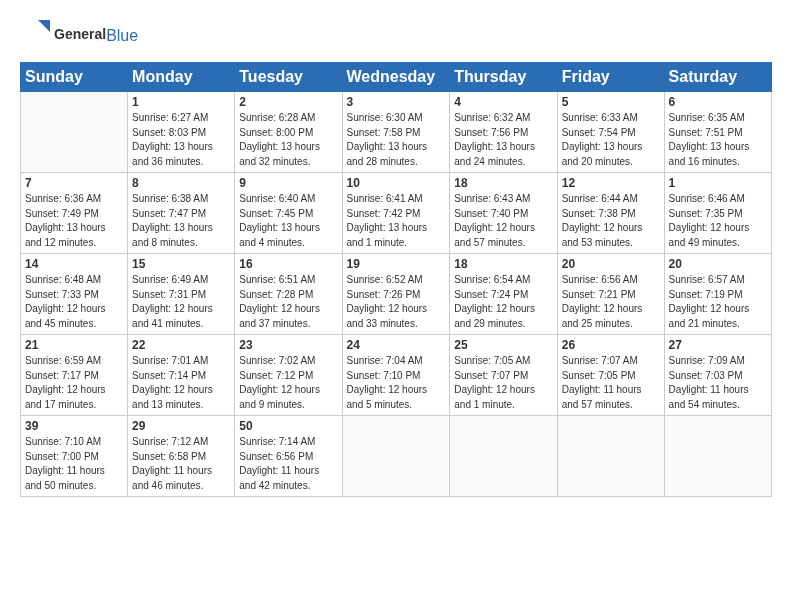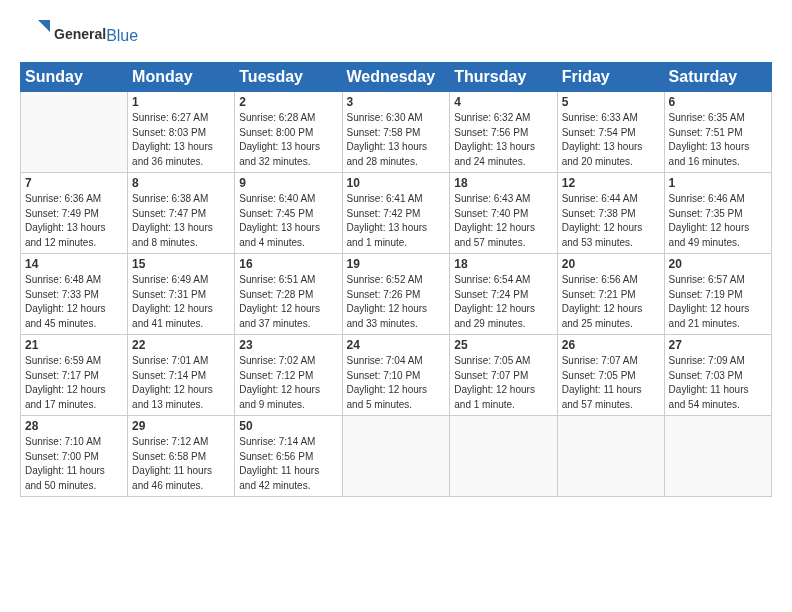--- a/index.html
+++ b/index.html
@@ -240,21 +240,21 @@
             <span class="day-num">26</span>
             <div class="day-info">Sunrise: 7:07 AM<br>Sunset: 7:05 PM<br>Daylight: 11 hours<br>and 57 minutes.</div>
           </td>
           <td>
             <span class="day-num">27</span>
             <div class="day-info">Sunrise: 7:09 AM<br>Sunset: 7:03 PM<br>Daylight: 11 hours<br>and 54 minutes.</div>
           </td>
         </tr>
         <tr>
           <td>
-            <span class="day-num">28</span>
+            <span class="day-num">39</span>
             <div class="day-info">Sunrise: 7:10 AM<br>Sunset: 7:00 PM<br>Daylight: 11 hours<br>and 50 minutes.</div>
           </td>
           <td>
             <span class="day-num">29</span>
             <div class="day-info">Sunrise: 7:12 AM<br>Sunset: 6:58 PM<br>Daylight: 11 hours<br>and 46 minutes.</div>
           </td>
           <td>
             <span class="day-num">50</span>
             <div class="day-info">Sunrise: 7:14 AM<br>Sunset: 6:56 PM<br>Daylight: 11 hours<br>and 42 minutes.</div>
           </td>

